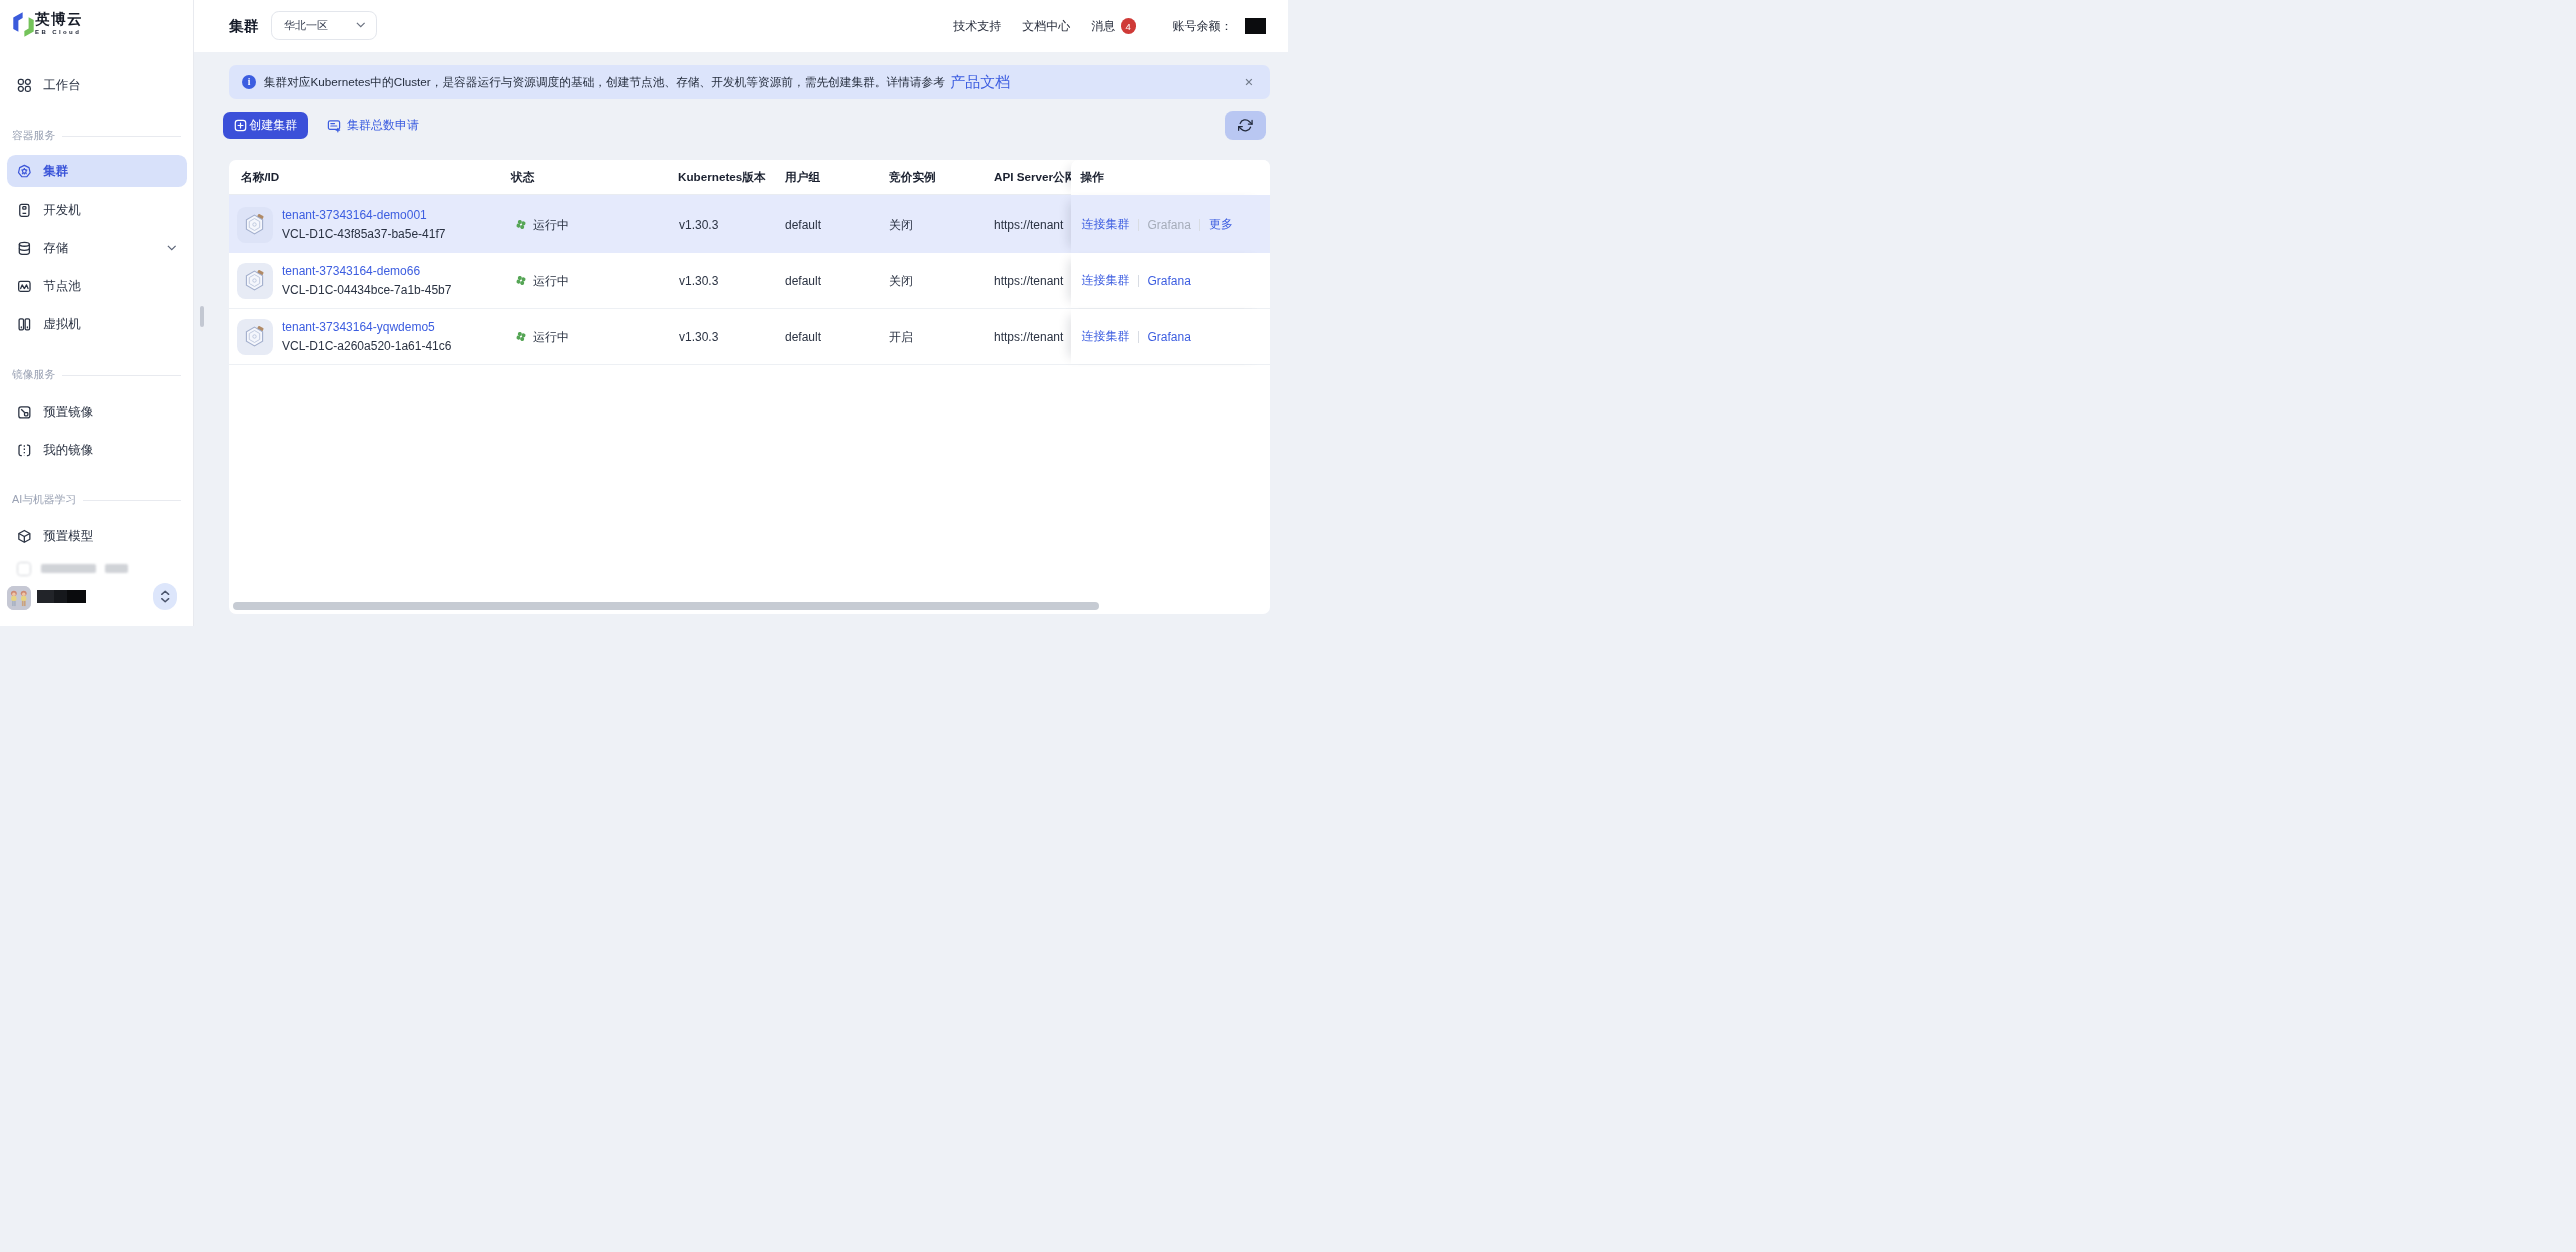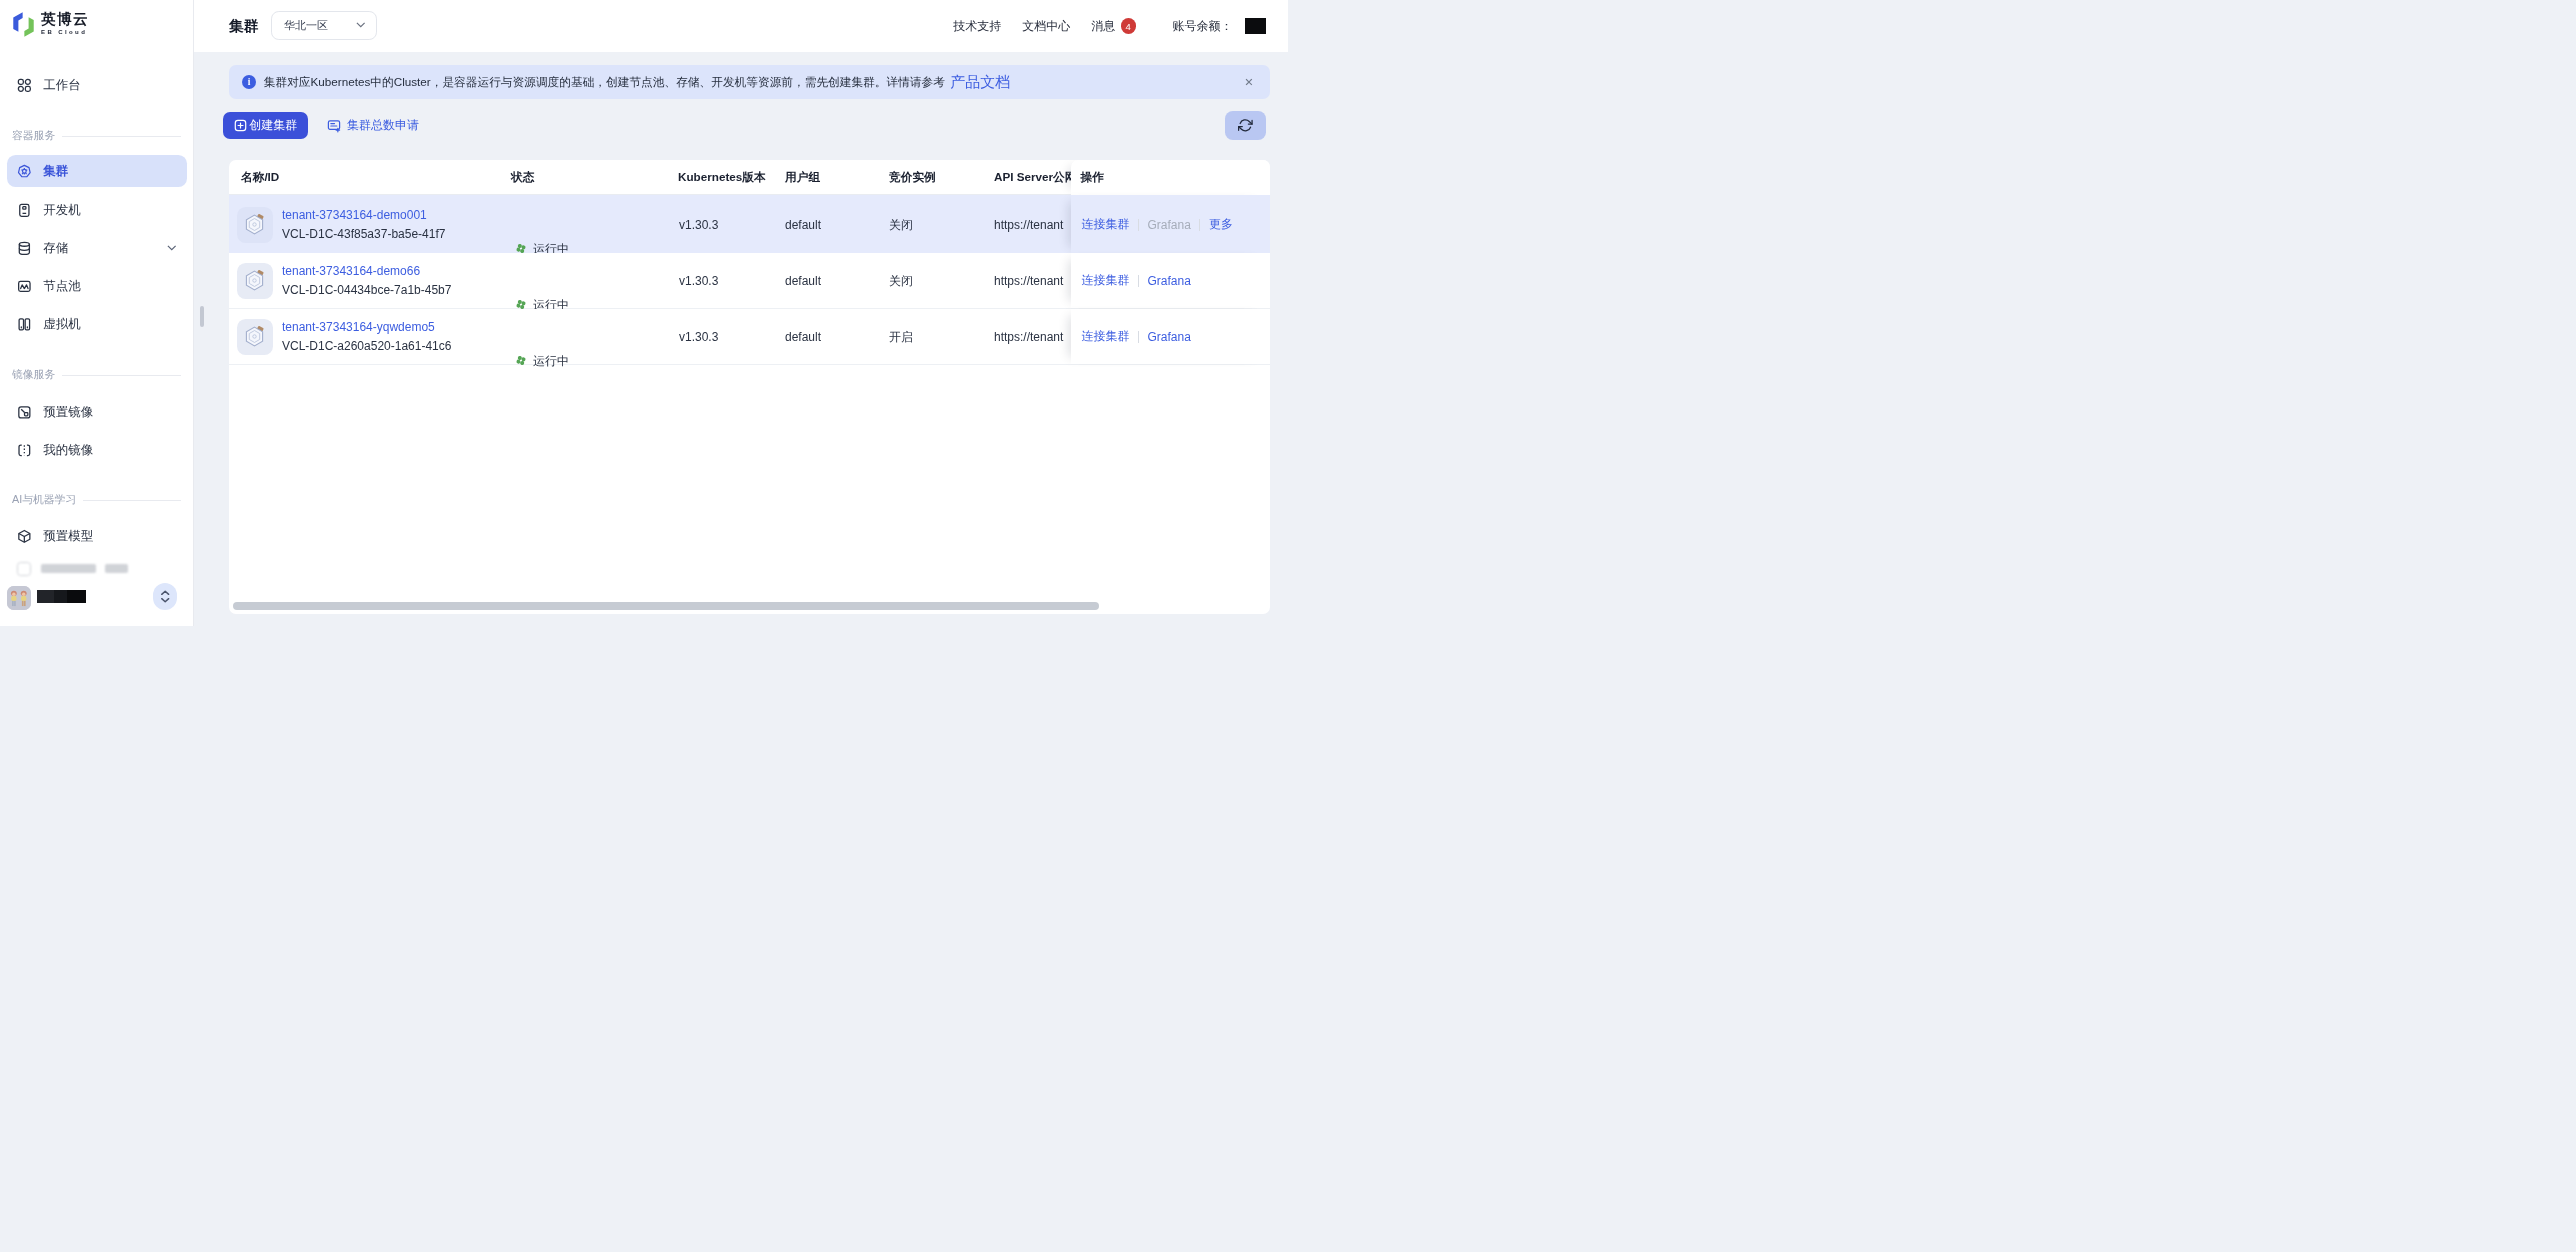--- a/index.html
+++ b/index.html
@@ -2,21 +2,21 @@
 <html style="font-size:14px"><head>
 <meta charset="utf-8">
 <style>
   * { margin:0; padding:0; box-sizing:border-box; }
   html,body { width:1288px; height:626px; }
   body { font-family:"Liberation Sans","DejaVu Sans",sans-serif; background:#eef1f6; overflow:hidden; }
   .app { position:relative; width:1288px; height:626px; background:#eef1f6; }
 
   
   .sidebar { position:absolute; left:0; top:0; width:194px; height:626px; background:#fff; border-right:0.9px solid #e8eaef; z-index:5; }
-  .logo { position:absolute; left:12px; top:11.2px; display:flex; align-items:flex-start; gap:6px; }
+  .logo { position:absolute; left:12px; top:11.2px; display:flex; align-items:flex-start; }
   .logo-text .cn { font-size:14.7px; font-weight:bold; color:#151a26; letter-spacing:1.3px; line-height:16.4px; }
   .logo-text .en { font-size:6px; letter-spacing:2.4px; color:#1a2030; margin-top:1.7px; font-weight:bold; }
   .nav-item { position:absolute; left:7px; width:180px; height:32px; display:flex; align-items:center; gap:11.2px; padding:0 10.4px; border-radius:8.6px; color:#2a3242; font-size:12.5px; cursor:pointer; }
   .nav-item.active { background:#d8e1fa; color:#3b55d9; font-weight:bold; }
   .nav-item .chev { margin-left:auto; display:flex; }
   .nav-section { position:absolute; left:12px; width:169px; height:14px; display:flex; align-items:center; gap:7px; color:#99a1b3; font-size:10.8px; white-space:nowrap; }
   .nav-section::after { content:""; flex:1; height:0.9px; background:#e8eaef; }
   .nav-faded { position:absolute; left:17.3px; top:560px; width:155px; height:17.3px; opacity:.28; filter:blur(0.9px); display:flex; align-items:center; gap:9.5px; }
   .nav-faded .b1 { width:14px; height:14px; border:1.3px solid #5a6374; border-radius:3.5px; }
   .nav-faded .b2 { width:55px; height:9.5px; background:#5a6374; border-radius:1.7px; }
@@ -62,21 +62,21 @@
   .op-head .th { left:9.5px; }
   .row { position:absolute; left:0; width:100%; font-size:12px; color:#2a3242; }
   .row-1 { top:35px; height:59px; background:#e5eafc; }
   .row-2 { top:93px; height:56px; background:#fff; border-bottom:0.9px solid #edf0f4; }
   .row-3 { top:149px; height:56px; background:#fff; border-bottom:0.9px solid #edf0f4; }
   .cell-icon { position:absolute; left:7.8px; top:50%; margin-top:-18px; width:36px; height:36px; border-radius:8.6px; background:#e7ebf5; display:flex; align-items:center; justify-content:center; }
   .row-1 .cell-icon { background:#dde3f7; }
   .cell-name { position:absolute; left:53px; top:50%; transform:translateY(-50%); display:flex; flex-direction:column; gap:5.2px; }
   .cluster-link { color:#3c5de0; cursor:pointer; white-space:nowrap; }
   .cluster-id { color:#2a3242; white-space:nowrap; }
-  .cell-status { position:absolute; left:286px; top:50%; transform:translateY(-50%); display:flex; align-items:center; gap:6px;margin-top:24px; }
+  .cell-status { position:absolute; left:286px; top:50%; transform:translateY(-50%); display:flex; align-items:center; gap:6px; }
   .cell-version { position:absolute; left:450px; top:50%; transform:translateY(-50%); }
   .cell-group { position:absolute; left:556px; top:50%; transform:translateY(-50%); }
   .cell-spot { position:absolute; left:660px; top:50%; transform:translateY(-50%); }
   .cell-api { position:absolute; left:765px; top:50%; transform:translateY(-50%); width:78px; overflow:hidden; white-space:nowrap; }
   .op-cell { position:absolute; left:842px; top:0; right:0; height:100%; background:#fff; box-shadow:-8.6px 0 10.4px -7px rgba(15,23,42,.14); display:flex; align-items:center; padding-left:10.4px; white-space:nowrap; }
   .row-1 .op-cell { background:#e5eafc; }
   .act-link { color:#3c5de0; cursor:pointer; }
   .act-link.disabled { color:#a6adba; }
   .act-div { width:0.9px; height:12px; background:#d8dce3; margin:0 8.6px; }
   .hscroll { position:absolute; left:4.3px; bottom:4.3px; width:866px; height:7.8px; border-radius:4.3px; background:#c6cbd3; cursor:pointer; }

